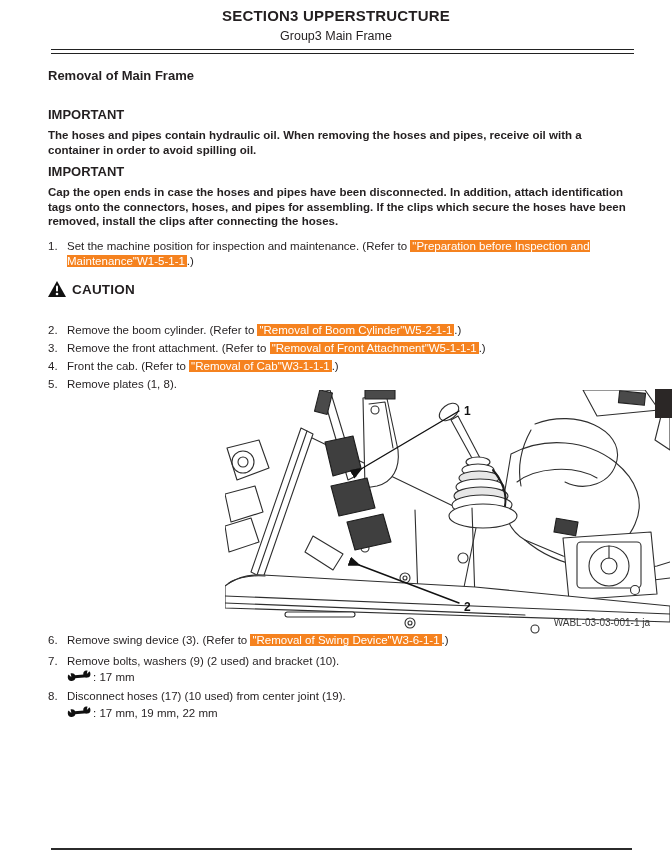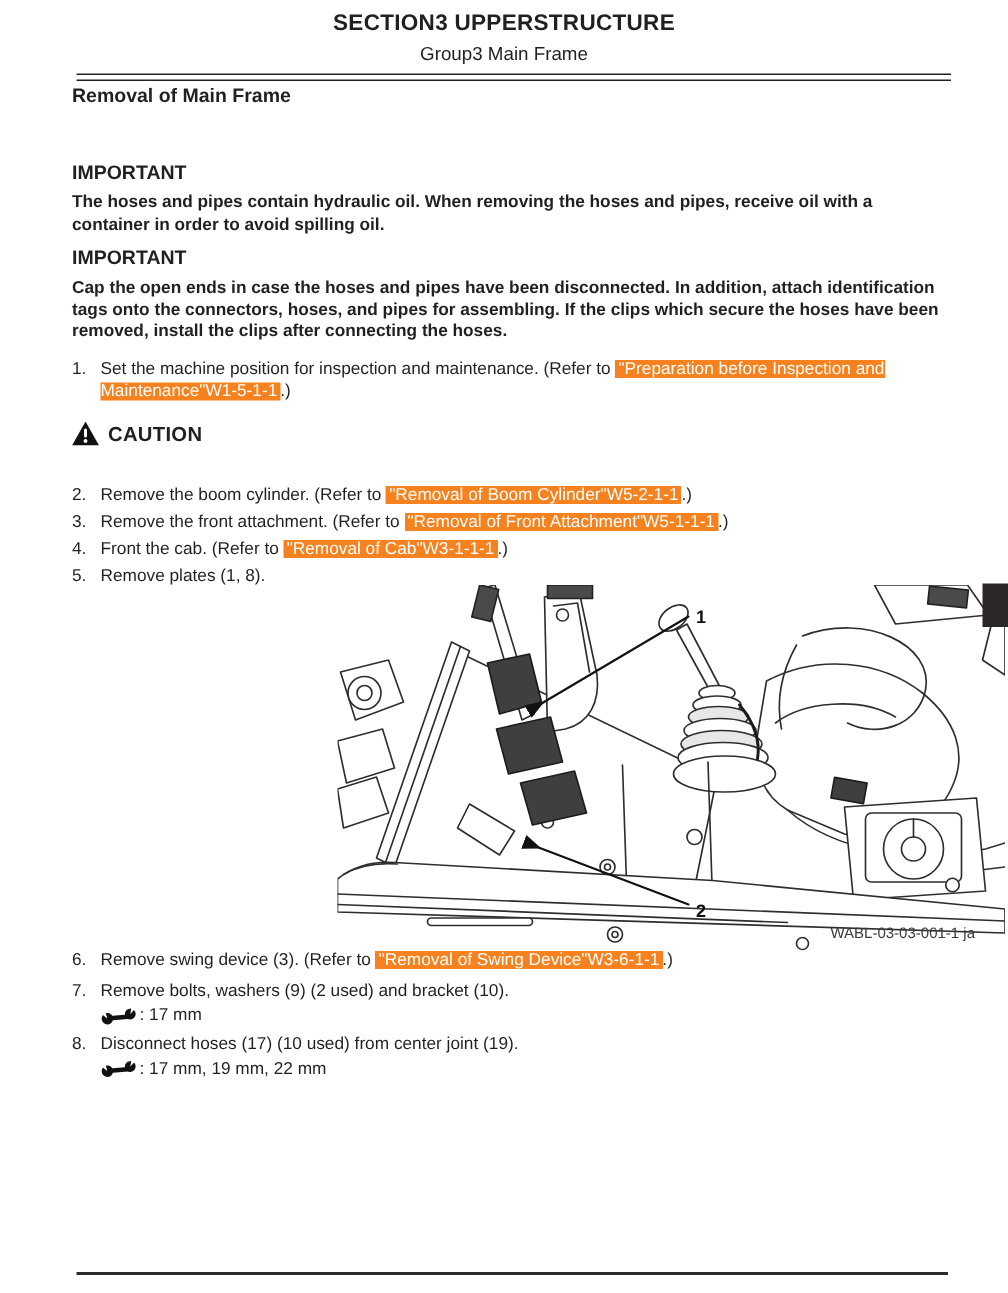--- a/index.html
+++ b/index.html
@@ -20,39 +20,39 @@
   .imp-label{font-size:13px;font-weight:bold;}
   .imp-text{font-size:11.5px;font-weight:bold;line-height:14.5px;margin-top:6px;}
   .step{position:relative;padding-left:19px;font-size:11.5px;line-height:14.5px;}
   .step .num{position:absolute;left:0;top:0;}
   .step-row{height:18px;}
   .hl{background:#F5821F;color:#fff;padding:0 2px;}
   .caution-head{display:flex;align-items:center;gap:6px;}
   .caution-word{font-size:13.5px;font-weight:bold;letter-spacing:.2px;}
   .caution-text{font-size:11.5px;font-weight:bold;line-height:14.5px;margin-top:4px;}
   .caution-text .hl{font-weight:bold;}
-  .tool-line{display:flex;align-items:center;gap:2px;font-size:11.5px;height:15px;margin:2px 0 4px 0;}
+  .tool-line{display:flex;align-items:flex-start;gap:2px;font-size:11.5px;height:15px;margin:2px 0 4px 0;}
   .fig{position:absolute;left:225px;top:390px;width:445px;height:245px;}
   .fig-caption{position:absolute;top:617px;left:0;width:650px;text-align:right;
     font-size:10px;color:#3a3a3a;}
   svg text.fig-num{font:bold 12px "Liberation Sans",sans-serif;fill:#111;}
 </style>
 </head>
 <body>
 
 <div class="header">
   <div class="title">SECTION3 UPPERSTRUCTURE</div>
   <div class="subtitle">Group3 Main Frame</div>
 </div>
 <div class="rule-a"></div>
 <div class="rule-b"></div>
 
 <div class="content">
 
-  <h2 class="page-heading abs" style="top:56px">Removal of Main Frame</h2>
+  <h2 class="page-heading abs" style="top:68px">Removal of Main Frame</h2>
 
   <div class="abs" style="top:107px">
     <div class="imp-label">IMPORTANT</div>
     <div class="imp-text">The hoses and pipes contain hydraulic oil. When removing the hoses and pipes, receive oil with a container in order to avoid spilling oil.</div>
   </div>
 
   <div class="abs" style="top:164px">
     <div class="imp-label">IMPORTANT</div>
     <div class="imp-text">Cap the open ends in case the hoses and pipes have been disconnected. In addition, attach identification tags onto the connectors, hoses, and pipes for assembling. If the clips which secure the hoses have been removed, install the clips after connecting the hoses.</div>
   </div>

